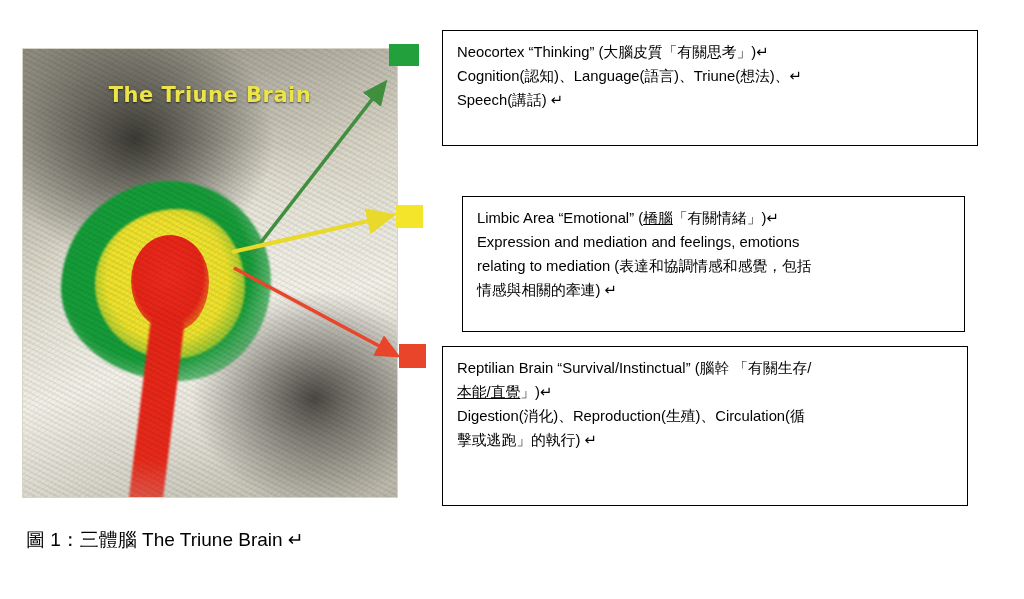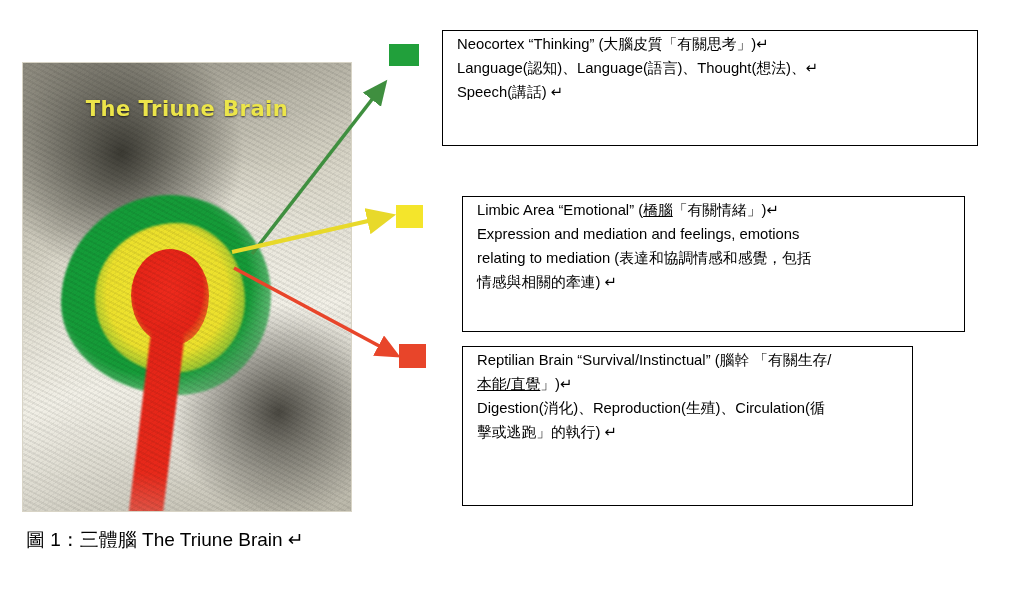--- a/index.html
+++ b/index.html
@@ -13,22 +13,22 @@
     position: relative;
     font-family: "Liberation Sans", sans-serif;
     color: #000000;
     overflow: hidden;
   }
 
   
   #brain-figure {
     position: absolute;
     left: 22px;
-    top: 62px;
-    width: 330px;
+    top: 48px;
+    width: 376px;
     height: 450px;
     background: #4d7c0f;
     border: 1px solid #d8d4c6;
     box-sizing: border-box;
     overflow: hidden;
   }
   #brain-bg {
     position: absolute;
     inset: 0;
     background:
@@ -129,28 +129,28 @@
     width: 1024px; height: 599px;
     pointer-events: none;
   }
 
   
   .callout {
     position: absolute;
     border: 1px solid #000000;
     background: #ffffff;
     box-sizing: border-box;
-    padding: 2px 12px 8px 14px;
+    padding: 10px 12px 8px 14px;
     font-size: 14.8px;
     line-height: 1.62;
     color: #000;
   }
   #callout-neocortex { left: 442px; top: 30px;  width: 536px; height: 116px; }
   #callout-limbic    { left: 462px; top: 196px; width: 503px; height: 136px; }
-  #callout-reptilian { left: 462px; top: 346px; width: 451px; height: 160px; }
+  #callout-reptilian { left: 442px; top: 346px; width: 526px; height: 160px; }
 
   .callout p { margin: 0; }
   .u { text-decoration: underline; }
 
   
   #caption {
     position: absolute;
     left: 12px;
     top: 527px;
     width: 430px;
@@ -195,21 +195,21 @@
       <path d="M0,0 L7,3.2 L0,6.4 z" fill="#e8452a"></path>
     </marker>
   </defs>
   <line x1="252" y1="254" x2="384" y2="84" stroke="#3f8f3f" stroke-width="3.6" marker-end="url(#head-green)"></line>
   <line x1="232" y1="252" x2="390" y2="216" stroke="#e8d92a" stroke-width="4.2" marker-end="url(#head-yellow)"></line>
   <line x1="234" y1="268" x2="396" y2="355" stroke="#e8452a" stroke-width="3.6" marker-end="url(#head-red)"></line>
 </svg>
 
 <div class="callout" id="callout-neocortex">
   <p>Neocortex “Thinking” (大腦皮質「有關思考」)↵</p>
-  <p>Language(認知)、Language(語言)、Thought(想法)、↵</p>
+  <p>Cognition(認知)、Language(語言)、Triune(想法)、↵</p>
   <p>Speech(講話) ↵</p>
 </div>
 
 <div class="callout" id="callout-limbic">
   <p><span>Limbic Area “Emotional” (</span><span class="u">橋腦</span><span>「有關情緒」)↵</span></p>
   <p>Expression and mediation and feelings, emotions</p>
   <p>relating to mediation (表達和協調情感和感覺，包括</p>
   <p>情感與相關的牽連) ↵</p>
 </div>
 

